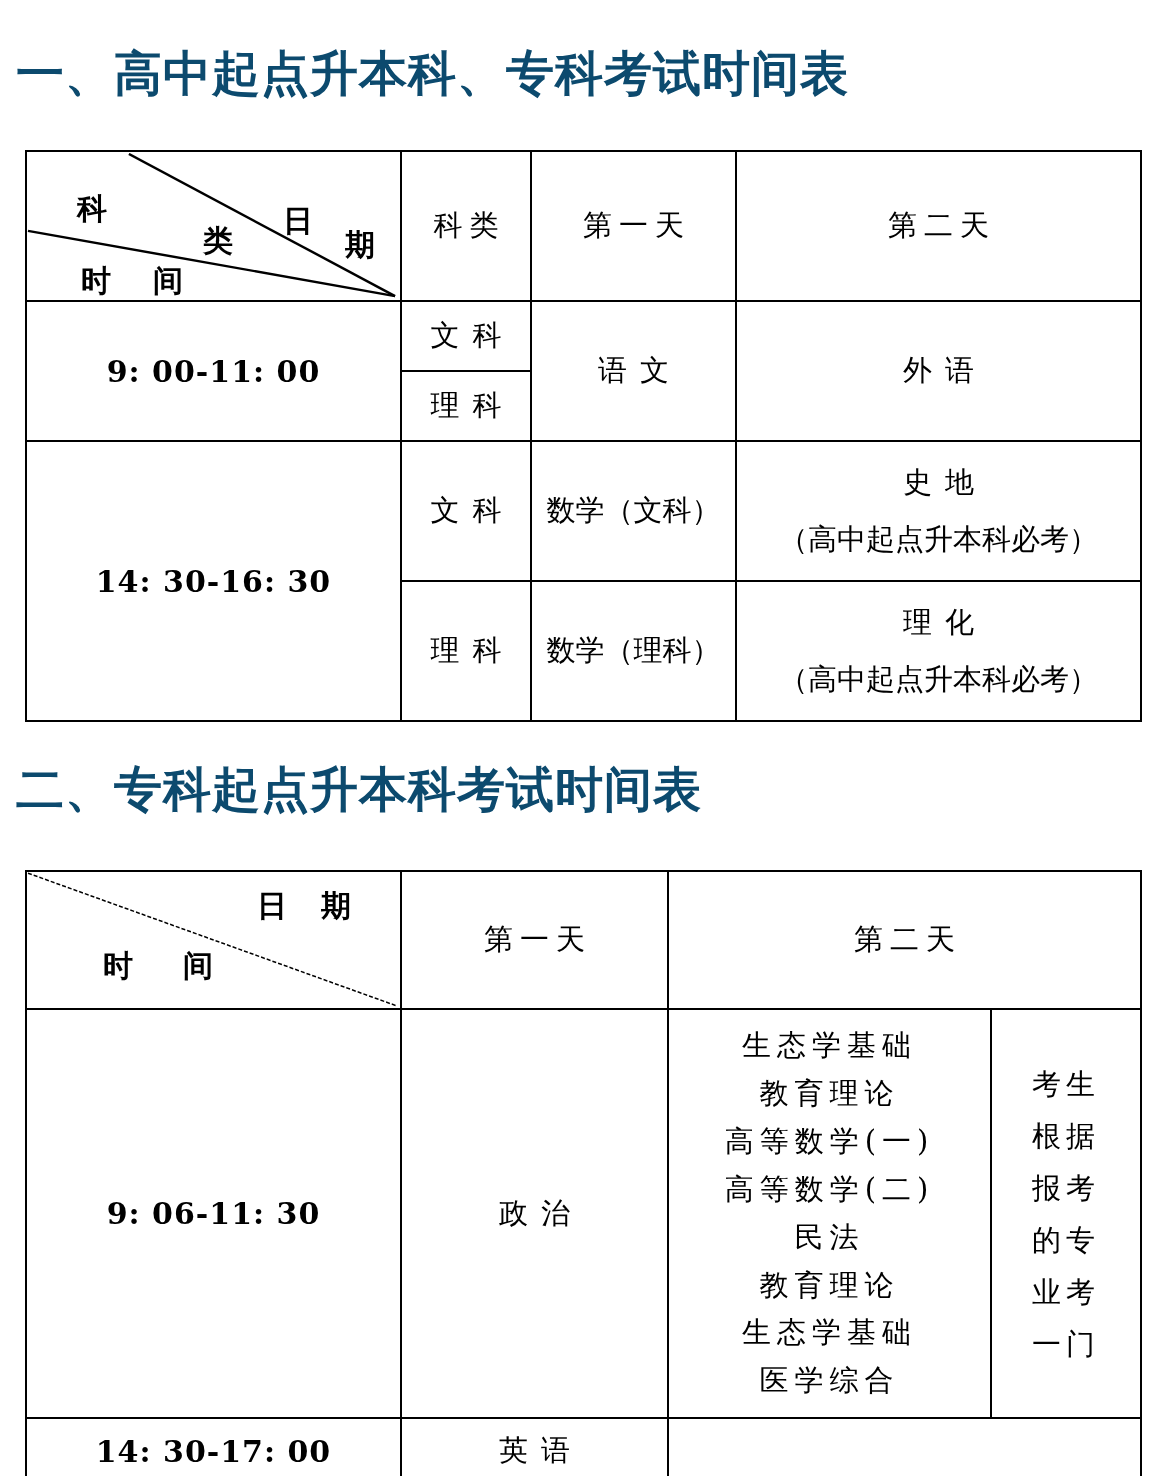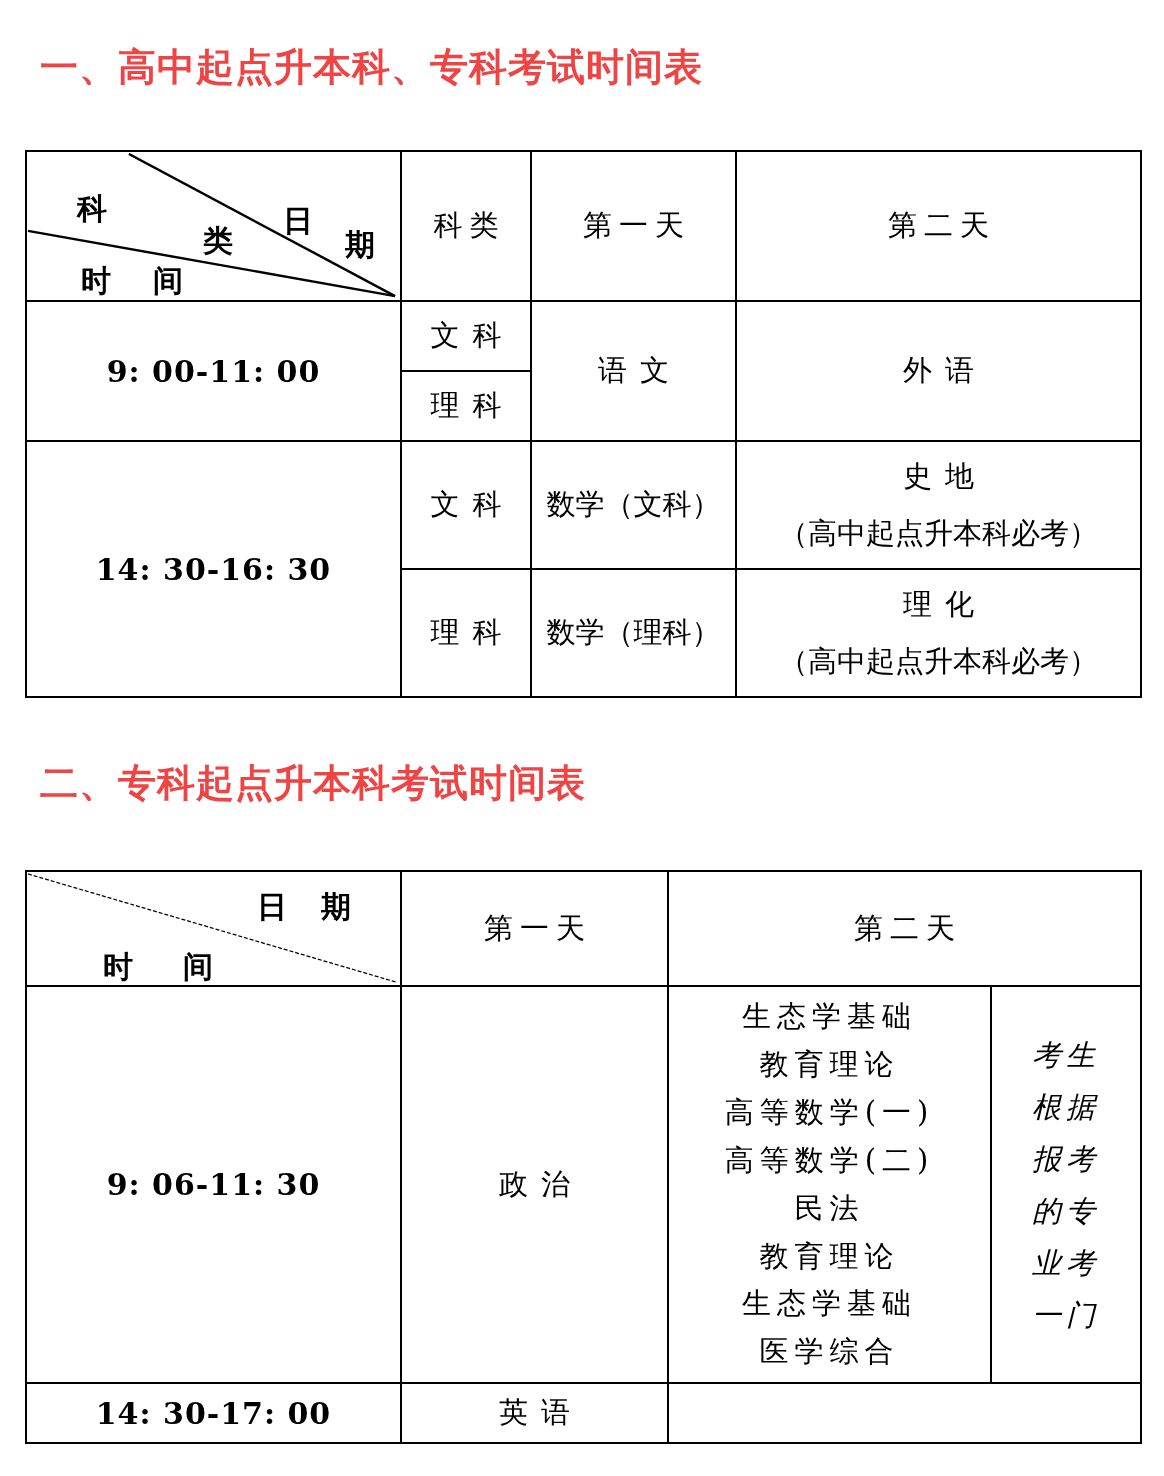--- a/index.html
+++ b/index.html
@@ -2,51 +2,51 @@
 <html><head>
 <meta charset="utf-8">
 <style>
   html,body{margin:0;padding:0;}
   body{
     width:1164px;height:1476px;position:relative;
     background:#ffffff;color:#000000;
     font-family:"DejaVu Serif","Liberation Serif",serif;
   }
   .title{
-    position:absolute;left:40px;white-space:nowrap;
+    position:absolute;left:16px;white-space:nowrap;
     font-family:"DejaVu Sans","Liberation Sans",sans-serif;
-    font-weight:bold;font-size:38px;letter-spacing:1px;color:#ef4444;
+    font-weight:bold;font-size:48px;letter-spacing:1px;color:#0c4a6e;
   }
   #title1{top:42px;}
   #title2{top:758px;}
   .tblwrap{position:absolute;left:25px;}
   #t1wrap{top:150px;}
   #t2wrap{top:870px;}
   table{border-collapse:collapse;table-layout:fixed;width:1115px;}
   td{
     border:2px solid #000000;text-align:center;vertical-align:middle;
-    font-size:29px;padding:6px;color:#000000;overflow:hidden;
+    font-size:29px;padding:12px;color:#000000;overflow:hidden;
   }
   
   .g1{letter-spacing:7px;margin-right:-7px;}
   .g2{letter-spacing:13px;margin-right:-13px;}
   .timecell{font-size:30px;letter-spacing:1px;font-weight:bold;}
   .two-line div{line-height:57px;}
   .corner{padding:0;}
   .cornerbox{position:relative;}
   .cb-t1{width:371px;height:146px;}
-  .cb-t2{width:371px;height:111px;text-decoration:underline;}
+  .cb-t2{width:371px;height:136px;text-decoration:underline;}
   .cornerbox svg{position:absolute;left:0;top:0;width:100%;height:100%;}
   .cornerbox span{
     position:absolute;white-space:pre;
     font-family:"DejaVu Sans","Liberation Sans",sans-serif;
     font-weight:bold;font-size:30px;color:#000000;
   }
   .subjects div{line-height:47.9px;letter-spacing:6px;}
-  .notecell{line-height:52px;letter-spacing:5px;padding:0 24px;font-style:italic;}
+  .notecell{line-height:52px;letter-spacing:5px;padding:0 24px;}
 </style>
 </head>
 <body>
 
 <div id="title1" class="title">一、高中起点升本科、专科考试时间表</div>
 
 <div id="t1wrap" class="tblwrap">
   <table>
     <colgroup>
       <col style="width:375px">

